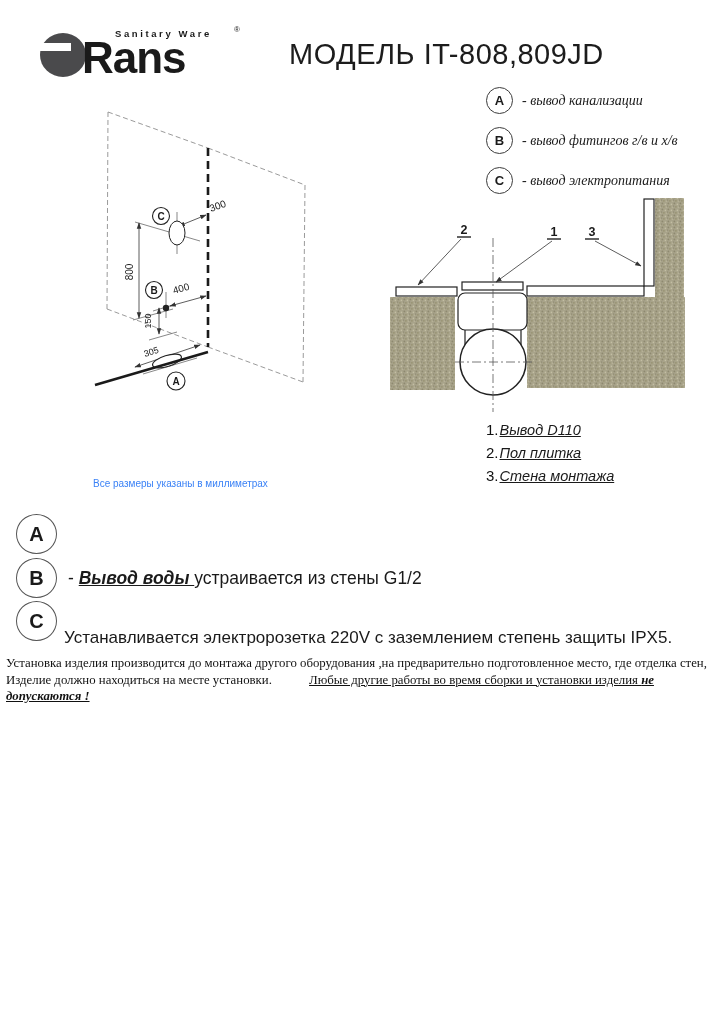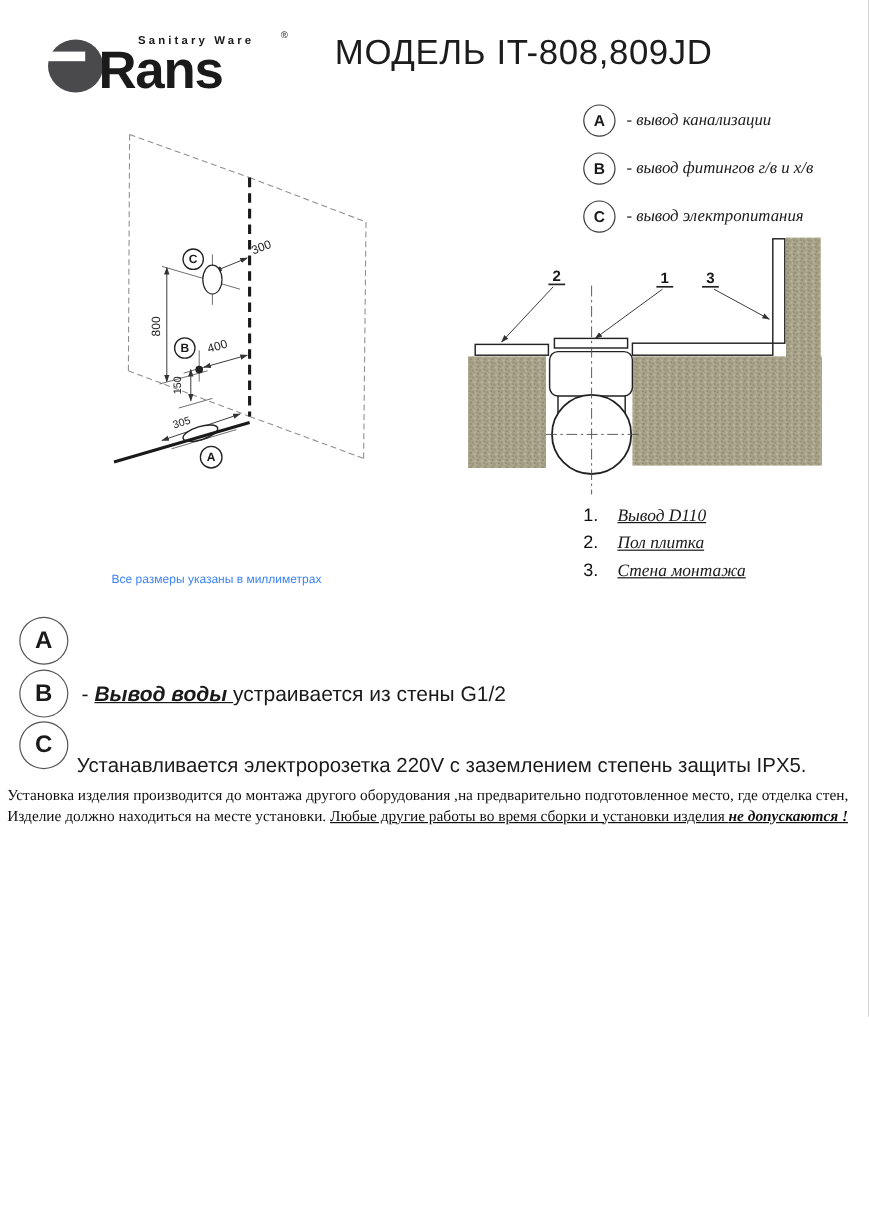--- a/index.html
+++ b/index.html
@@ -2,52 +2,52 @@
 <html><head>
 <meta charset="utf-8">
 <style>
   html,body{margin:0;padding:0;background:#888;}
   .page{position:relative;width:724px;height:1024px;background:#ffffff;margin:0 auto;
         font-family:"Liberation Sans",sans-serif;color:#1a1a1a;overflow:hidden;}
 
   
   .logo{position:absolute;left:38px;top:20px;}
   .title{position:absolute;left:277px;top:26px;font-size:29px;font-weight:400;
-         letter-spacing:.5px;color:#1c1c1c;margin:2px;}
+         letter-spacing:.5px;color:#1c1c1c;margin:12px;}
 
   
   .legend{position:absolute;left:486px;top:88px;display:flex;flex-direction:column;gap:15px;}
   .legend-row{display:flex;align-items:center;gap:9px;height:25px;}
   .lcircle{width:25px;height:25px;border:1.3px solid #3c3c3c;border-radius:50%;
            display:flex;align-items:center;justify-content:center;
            font-size:13px;font-weight:600;background:#fff;}
   .ltext{font-family:"Liberation Serif",serif;font-style:italic;font-size:14px;white-space:nowrap;}
 
   
   .callouts{position:absolute;left:486px;top:421px;}
   .callout-row{display:flex;align-items:baseline;height:23px;}
   .cnum{font-size:15px;color:#111;}
-  .clabel{font-family:Liberation Serif, serif;font-style:italic;font-size:14.5px;
-          text-decoration:underline;margin-left:16px;white-space:nowrap;}
+  .clabel{font-family:Liberation Sans, sans-serif;font-style:italic;font-size:14.5px;
+          text-decoration:underline;margin-left:1px;white-space:nowrap;}
 
   .dim-note{position:absolute;left:93px;top:478px;font-size:10px;color:#3b82f6;}
 
   
   .note-row{position:absolute;display:flex;align-items:center;gap:11px;}
   .ncircle{width:39px;height:38px;border:1px solid #555;border-radius:50%;
            display:flex;align-items:center;justify-content:center;
            font-size:20px;font-weight:bold;background:#fff;flex:0 0 auto;}
   .ntext{font-size:17.5px;white-space:nowrap;}
   .em{font-weight:bold;font-style:italic;text-decoration:underline;}
   .note-extra{position:absolute;left:64px;top:628px;font-size:17px;white-space:nowrap;}
 
   
   .footer{position:absolute;left:6px;right:6px;top:655px;text-align:left;
           font-family:"Liberation Serif",serif;font-size:12.8px;line-height:16.6px;color:#111;}
-  .u{text-decoration:underline;}
+  .u{text-decoration:underline;margin-left:34px;}
   .bi{font-weight:bold;font-style:italic;text-decoration:underline;}
 
   svg text{font-family:"Liberation Sans",sans-serif;fill:#1a1a1a;}
   .drawing{position:absolute;}
 </style>
 </head>
 <body>
 
 <div class="page">
 

